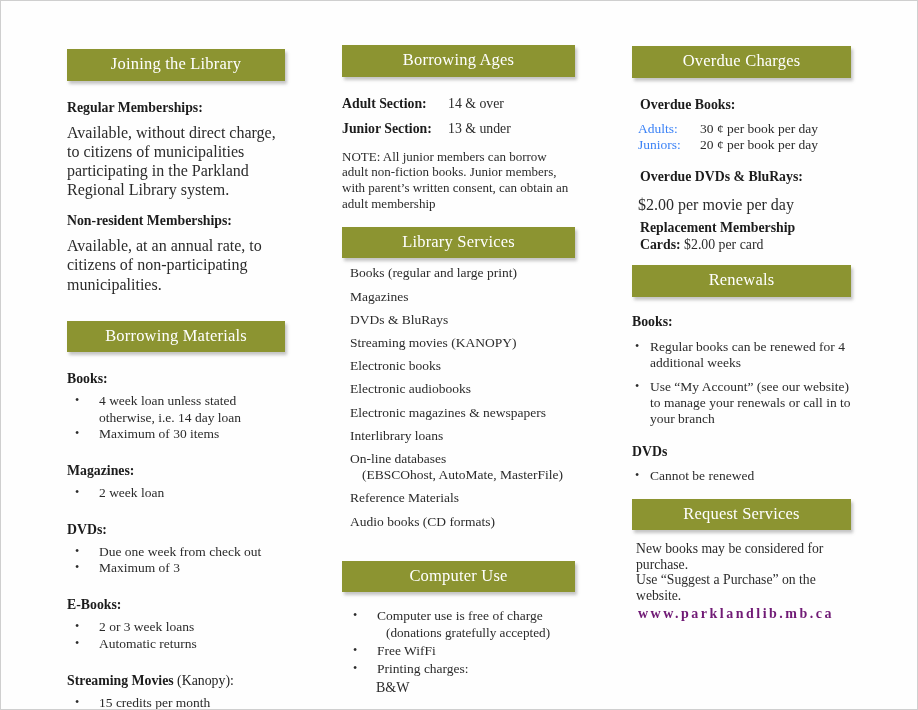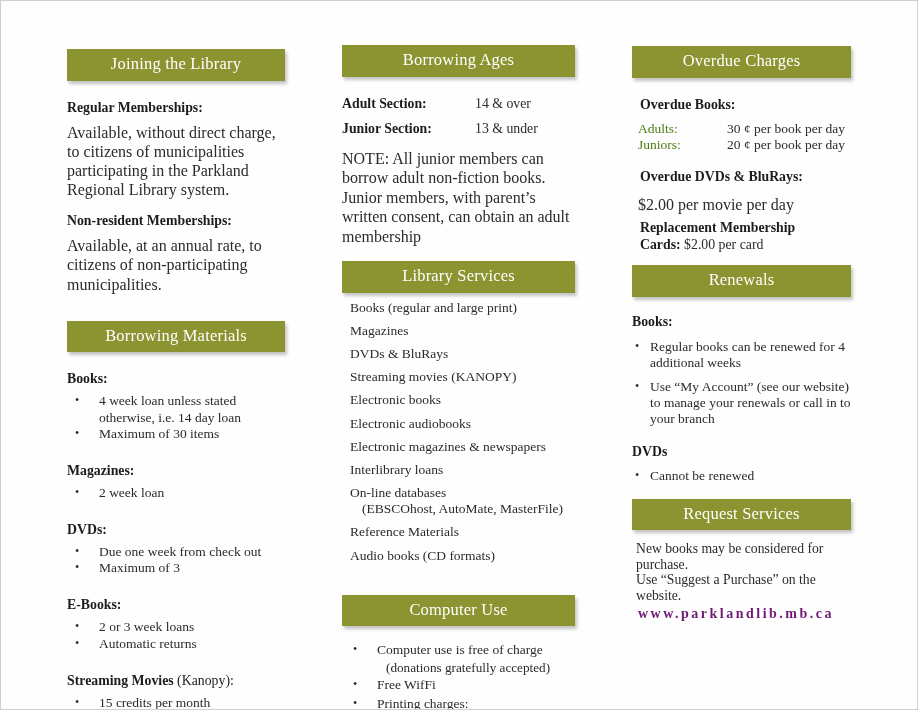--- a/index.html
+++ b/index.html
@@ -36,27 +36,27 @@
   .bul{display:flex;font-size:13.5px;line-height:1.2;}
   .bul .dot{flex:0 0 24px;text-align:left;padding-left:8px;font-size:12px;}
   .bul .txt{flex:1;}
 
   
   .bul-t{display:flex;font-size:13.5px;line-height:1.2;}
   .bul-t .dot{flex:0 0 15px;padding-left:3px;font-size:12px;}
   .bul-t .txt{flex:1;}
 
   
-  .row{display:flex;font-size:13.8px;gap:27px;}
+  .row{display:flex;font-size:13.8px;}
   .row .rl{font-weight:bold;color:#1c1c1c;}
   .row-ages .rl{width:106px;}
   .row-rates{font-size:13.5px;font-weight:normal;}
-  .row-rates .rl{font-weight:normal;color:#4d7c0f;width:62px;}
-
-  .note{font-size:16px;line-height:1.22;margin:12px 0 0;}
+  .row-rates .rl{font-weight:normal;color:#3b82f6;width:62px;}
+
+  .note{font-size:13px;line-height:1.22;margin:12px 0 0;}
 
   .svc-item{font-size:13.5px;line-height:1.2;margin-top:7px;}
   .svc-sub{font-size:13.5px;line-height:1.2;padding-left:12px;}
 
   .cu-sub{font-size:13.2px;padding-left:22px;line-height:1.2;margin-top:1px;}
   .pr-row{display:flex;font-size:14px;line-height:1.25;flex-direction:column;}
   .pr-row .pl{flex:0 0 48px;}
   .pr-rows{padding-left:17px;margin-top:1px;}
 
   .just{ text-align:justify; }

